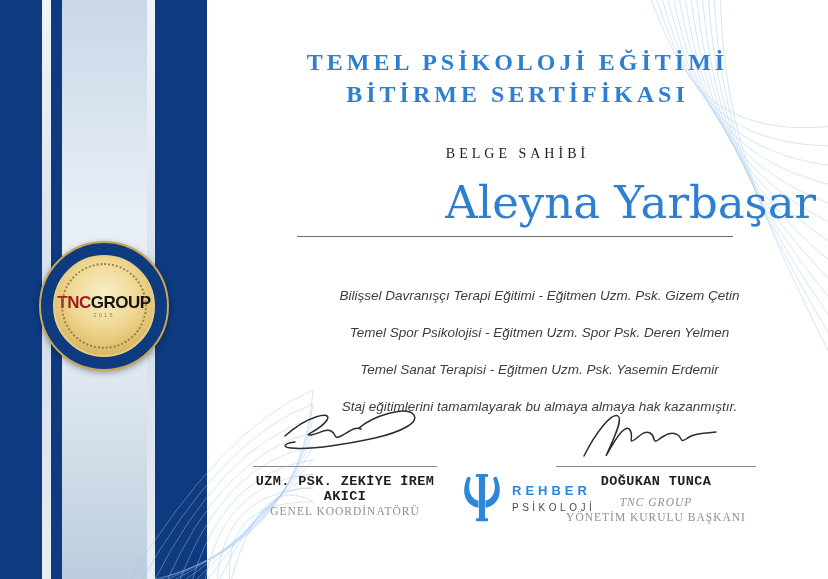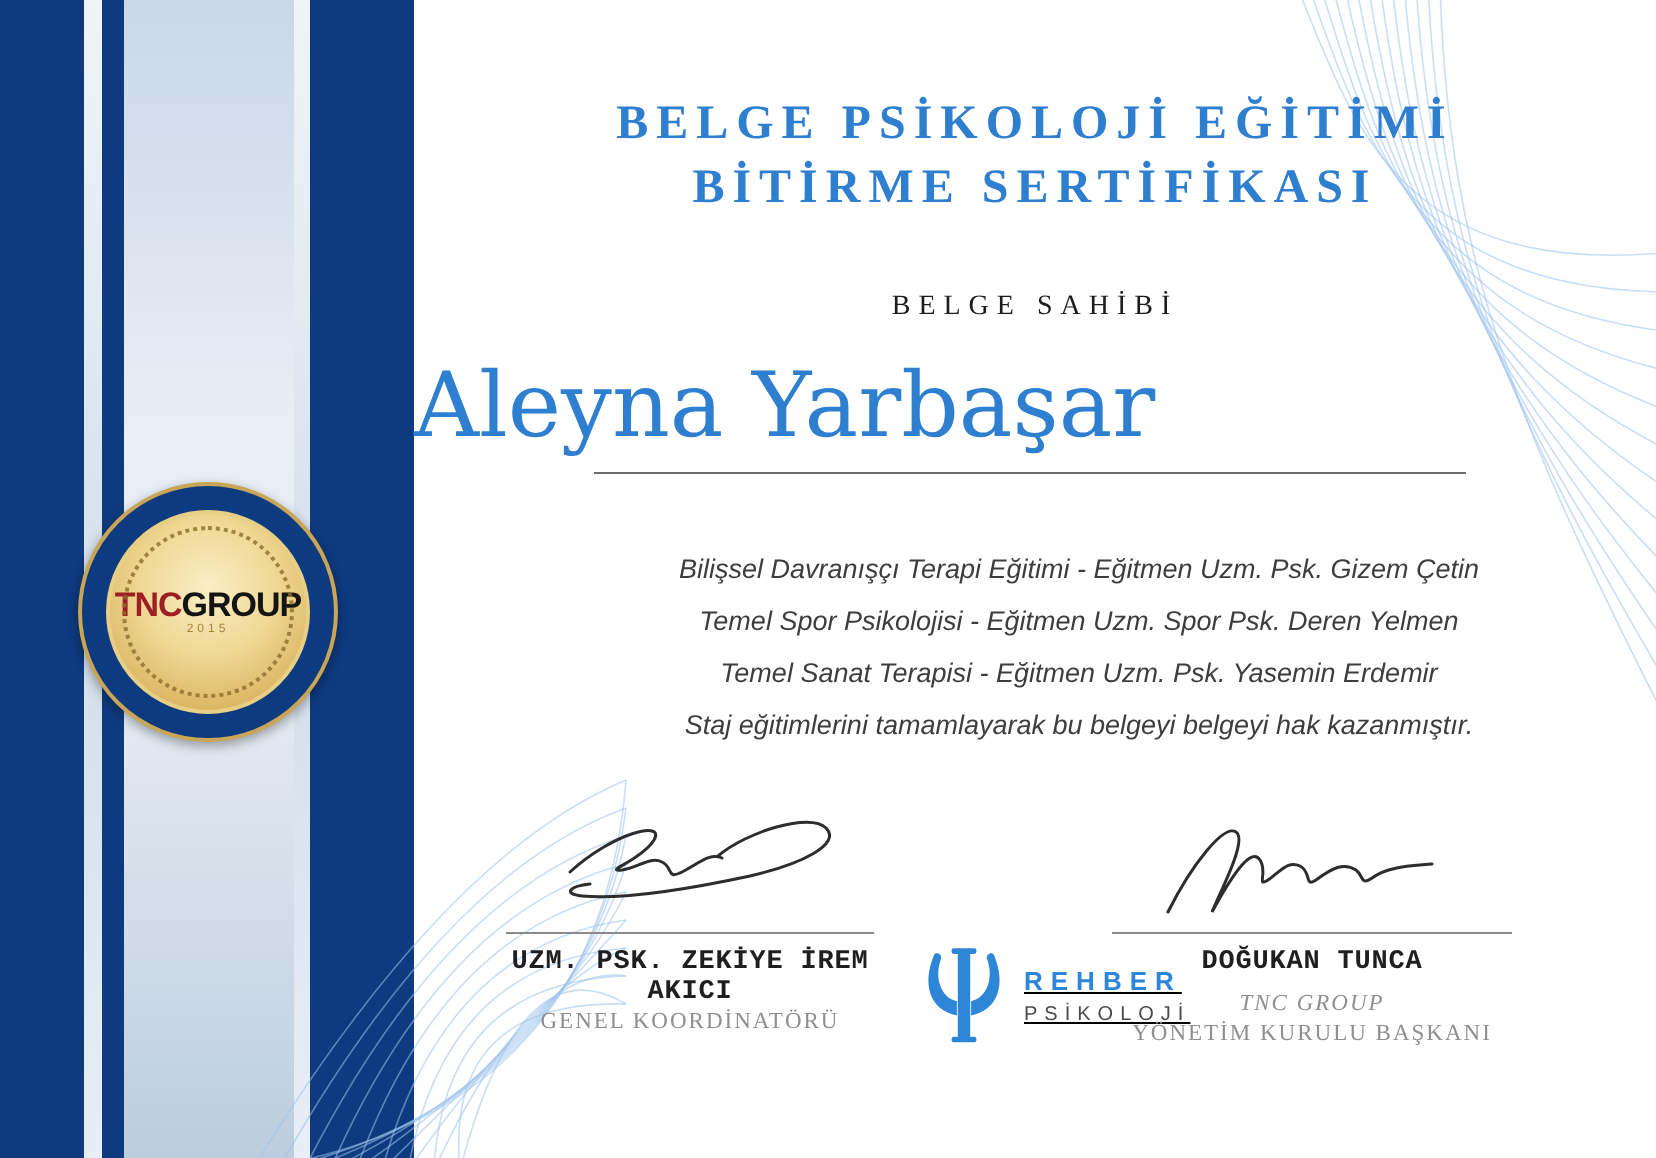--- a/index.html
+++ b/index.html
@@ -37,45 +37,45 @@
   .medal-text .tnc { color:#9c1f24; }
   .medal-text .grp { color:#141414; }
   .medal-year { font-family:"Liberation Sans", sans-serif; font-size:6px; letter-spacing:2px;
     color:#a5853a; margin-top:1px; }
 
   
   .title { position:absolute; left:207px; right:0; top:46px; z-index:5; text-align:center;
     color:#2e7fd0; font-size:24px; font-weight:bold; letter-spacing:4px; line-height:32px; margin:0; }
   .holder-label { position:absolute; left:207px; right:0; top:146px; z-index:5; text-align:center;
     color:#1c1c1c; font-size:14px; font-weight:normal; letter-spacing:4px; }
-  .holder-name { position:absolute; left:207px; right:0; top:176px; z-index:5; text-align:left;
+  .holder-name { position:absolute; left:207px; right:12px; top:176px; z-index:5; text-align:right;
     color:#2e7fd0; font-size:45px; font-weight:normal; font-family:"DejaVu Serif", serif; }
   .name-rule { position:absolute; left:297px; top:236px; width:436px; height:1px;
     background:#6d6d6d; z-index:5; }
 
   .body-text { position:absolute; left:207px; right:0; top:269px; z-index:5; text-align:center;
     font-family:"Liberation Sans", sans-serif; font-style:italic; font-size:13.5px;
     line-height:21px; color:#3d3d3d; }
-  .body-text p { margin:5px;padding-left:44px; }
+  .body-text p { margin:16px;padding-left:44px; }
 
   
   .sig { position:absolute; top:402px; width:200px; z-index:5; text-align:center; }
   .sig-left { left:245px; }
   .sig-right { left:556px; }
   .sig-stroke { display:block; margin:0 auto; }
   .sig-stroke path { fill:none; stroke:#2d2d2d; stroke-width:1.5; stroke-linecap:round; }
   .sig-line { height:1px; background:#8a8a8a; margin:4px auto 7px auto; }
   .sig-left .sig-line { width:184px; }
   .sig-right .sig-line { width:200px; }
   .sig-name { font-size:13.5px; font-weight:bold; letter-spacing:0.4px; color:#1f1f1f;font-family:Liberation Mono, monospace; }
   .sig-org  { font-size:11.5px; font-style:italic; letter-spacing:1px; color:#8f8f8f; margin-top:6px; line-height:15px; }
   .sig-role { font-size:11.5px; letter-spacing:1px; color:#8f8f8f; line-height:15px; }
 
   
-  .logo { position:absolute; left:459px; top:469px; z-index:5; display:flex; align-items:center; gap:7px;text-decoration:underline; }
+  .logo { position:absolute; left:459px; top:469px; z-index:5; display:flex; align-items:center; gap:7px; }
   .logo-text { text-align:left; font-family:"Liberation Sans", sans-serif; }
   .logo-primary { color:#2e86d8; font-weight:bold; font-size:13px; letter-spacing:4px; }
   .logo-secondary { color:#4a4a4a; font-size:10px; letter-spacing:3.5px; margin-top:4px;text-align:right; }
 </style>
 </head>
 <body>
 
 <div class="page">
 
   <svg class="deco deco-tr" id="deco-tr" viewBox="0 0 828 579">
@@ -122,31 +122,31 @@
     </svg>
 
   <div class="medal">
     <div class="medal-face">
       <div class="medal-dots"></div>
       <div class="medal-text"><span class="tnc">TNC</span><span class="grp">GROUP</span></div>
       <div class="medal-year">2015</div>
     </div>
   </div>
 
-  <h1 class="title"><span>BELGE PSİKOLOJİ EĞİTİMİ</span><br><span>BİTİRME SERTİFİKASI</span></h1>
+  <h1 class="title"><span>TEMEL PSİKOLOJİ EĞİTİMİ</span><br><span>BİTİRME SERTİFİKASI</span></h1>
 
   <div class="holder-label">BELGE SAHİBİ</div>
   <div class="holder-name">Aleyna Yarbaşar</div>
   <div class="name-rule"></div>
 
   <div class="body-text">
     <p>Bilişsel Davranışçı Terapi Eğitimi - Eğitmen Uzm. Psk. Gizem Çetin</p>
     <p>Temel Spor Psikolojisi - Eğitmen Uzm. Spor Psk. Deren Yelmen</p>
     <p>Temel Sanat Terapisi - Eğitmen Uzm. Psk. Yasemin Erdemir</p>
-    <p>Staj eğitimlerini tamamlayarak bu belgeyi belgeyi hak kazanmıştır.</p>
+    <p>Staj eğitimlerini tamamlayarak bu almaya almaya hak kazanmıştır.</p>
   </div>
 
   <div class="sig sig-left">
     <svg class="sig-stroke" width="180" height="60" viewBox="0 0 180 60">
       <path d="M30 34 C52 14 78 8 72 18 C66 28 46 34 56 33 C64 32 70 26 76 29 C82 32 78 38 86 34 C94 30 100 24 106 27"></path>
       <path d="M104 26 C118 14 150 4 158 12 C166 20 146 30 120 36 C92 42 58 48 36 46 C26 45 30 41 40 40"></path>
     </svg>
     <div class="sig-line"></div>
     <div class="sig-name">UZM. PSK. ZEKİYE İREM AKICI</div>
     <div class="sig-role">GENEL KOORDİNATÖRÜ</div>

